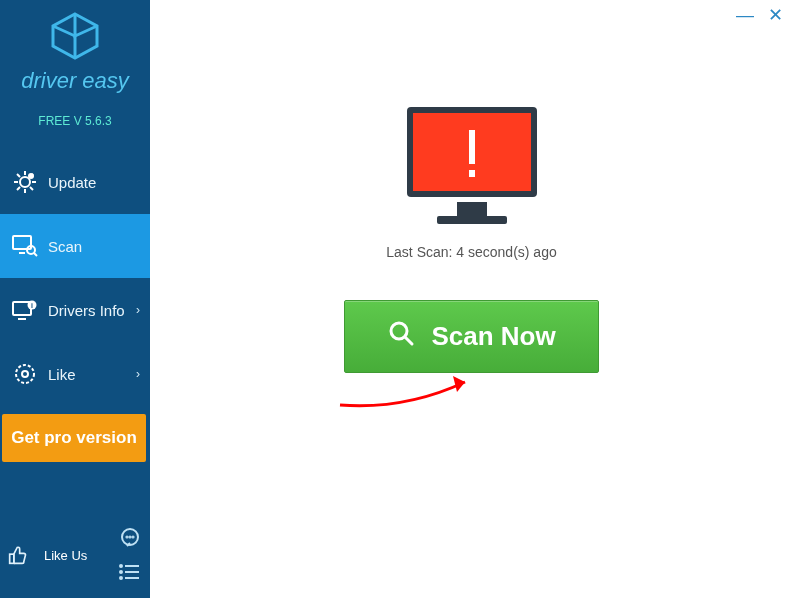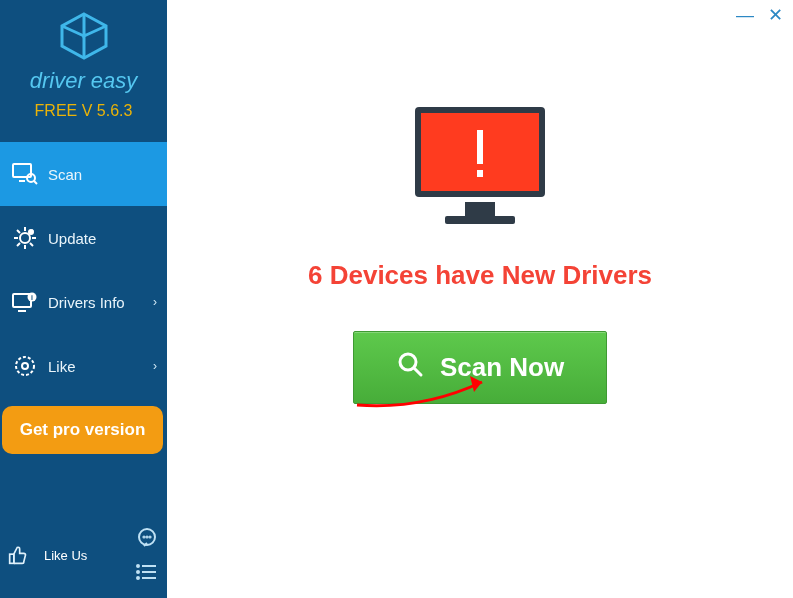--- a/index.html
+++ b/index.html
@@ -10,41 +10,41 @@
     overflow: hidden;
     background: #fff;
     position: relative;
   }
   .app {
     display: flex;
     width: 100%;
     height: 100%;
   }
   .sidebar {
-    width: 167px;
+    width: 150px;
     background: #0e4f7f;
     display: flex;
     flex-direction: column;
     color: #fff;
     position: relative;
   }
   .logo-area {
     padding: 12px 0 6px 0;
     text-align: center;
   }
   .brand-name {
     color: #55c7f0;
     font-size: 22px;
     font-style: italic;
     margin-top: 4px;
   }
   .version {
-    color: #eab308;
-    font-size: 16px;
-    margin-top: 8px;
+    color: #5eead4;
+    font-size: 12px;
+    margin-top: 20px;
   }
   .nav {
     margin-top: 16px;
   }
   .nav-item {
     height: 64px;
     display: flex;
     align-items: center;
     padding: 0 12px;
     color: #eaf5fb;
@@ -70,21 +70,21 @@
     font-size: 12px;
   }
   .pro-btn {
     margin: 8px 4px 0 2px;
     background: #f39c12;
     color: #fff;
     font-weight: bold;
     font-size: 17px;
     text-align: center;
     padding: 14px 4px;
-    border-radius: 10px;
+    border-radius: 2px;
     cursor: pointer;
   }
   .sidebar-bottom {
     margin-top: auto;
     padding: 10px 8px 14px 8px;
   }
   .bottom-row {
     display: flex;
     align-items: center;
     justify-content: space-between;
@@ -176,32 +176,20 @@
         <polygon points="28,2 50,14 50,34 28,46 6,34 6,14" fill="none" stroke="#3fb7ea" stroke-width="3"></polygon>
         <polyline points="28,2 28,24 50,14" fill="none" stroke="#3fb7ea" stroke-width="3"></polyline>
         <polyline points="28,24 6,14" fill="none" stroke="#3fb7ea" stroke-width="3"></polyline>
         <line x1="28" y1="24" x2="28" y2="46" stroke="#3fb7ea" stroke-width="3"></line>
       </svg>
       <div class="brand-name">driver easy</div>
       <div class="version">FREE V 5.6.3</div>
     </div>
 
     <div class="nav">
-
-      <div class="nav-item active">
-        <span class="nav-icon">
-          <svg width="26" height="22" viewBox="0 0 26 22">
-            <rect x="1" y="1" width="18" height="13" rx="1" fill="none" stroke="#fff" stroke-width="2"></rect>
-            <line x1="7" y1="18" x2="13" y2="18" stroke="#fff" stroke-width="2"></line>
-            <circle cx="19" cy="15" r="4" fill="none" stroke="#fff" stroke-width="2"></circle>
-            <line x1="22" y1="18" x2="25" y2="21" stroke="#fff" stroke-width="2"></line>
-          </svg>
-        </span>
-        <span>Scan</span>
-      </div>
 
       <div class="nav-item">
         <span class="nav-icon">
           <svg width="24" height="24" viewBox="0 0 24 24">
             <circle cx="12" cy="12" r="5" fill="none" stroke="#fff" stroke-width="2"></circle>
             <g stroke="#fff" stroke-width="2">
               <line x1="12" y1="1" x2="12" y2="5"></line>
                 <line x1="12" y1="19" x2="12" y2="23"></line>
               <line x1="1" y1="12" x2="5" y2="12"></line>
                 <line x1="19" y1="12" x2="23" y2="12"></line>
@@ -209,20 +197,32 @@
                 <line x1="17" y1="17" x2="20" y2="20"></line>
               <line x1="4" y1="20" x2="7" y2="17"></line>
                 <line x1="17" y1="7" x2="20" y2="4"></line>
             </g>
             <circle cx="18" cy="6" r="3" fill="#fff"></circle>
           </svg>
         </span>
         <span>Update</span>
       </div>
 
+      <div class="nav-item active">
+        <span class="nav-icon">
+          <svg width="26" height="22" viewBox="0 0 26 22">
+            <rect x="1" y="1" width="18" height="13" rx="1" fill="none" stroke="#fff" stroke-width="2"></rect>
+            <line x1="7" y1="18" x2="13" y2="18" stroke="#fff" stroke-width="2"></line>
+            <circle cx="19" cy="15" r="4" fill="none" stroke="#fff" stroke-width="2"></circle>
+            <line x1="22" y1="18" x2="25" y2="21" stroke="#fff" stroke-width="2"></line>
+          </svg>
+        </span>
+        <span>Scan</span>
+      </div>
+
       <div class="nav-item">
         <span class="nav-icon">
           <svg width="26" height="22" viewBox="0 0 26 22">
             <rect x="1" y="3" width="18" height="13" rx="1" fill="none" stroke="#fff" stroke-width="2"></rect>
             <line x1="6" y1="20" x2="14" y2="20" stroke="#fff" stroke-width="2"></line>
             <circle cx="20" cy="6" r="4.5" fill="#fff"></circle>
             <text x="20" y="9" text-anchor="middle" font-size="7" fill="#0e4f7f" font-weight="bold">i</text>
           </svg>
         </span>
         <span>Drivers Info</span>
@@ -285,21 +285,21 @@
       <svg width="150" height="130" viewBox="0 0 150 130">
         <rect x="10" y="5" width="130" height="90" rx="4" fill="#2f3b47"></rect>
         <rect x="16" y="11" width="118" height="78" fill="#ff3b1f"></rect>
         <rect x="60" y="100" width="30" height="14" fill="#2f3b47"></rect>
         <rect x="40" y="114" width="70" height="8" rx="2" fill="#2f3b47"></rect>
         <rect x="72" y="28" width="6" height="34" fill="#fff"></rect>
         <rect x="72" y="68" width="6" height="7" fill="#fff"></rect>
       </svg>
     </div>
 
-    <div class="headline">6 Devices have New Drivers</div>
+    <div class="sub">Last Scan: 4 second(s) ago</div>
 
     <div class="scan-btn">
       <span class="mag">
         <svg width="28" height="28" viewBox="0 0 28 28">
           <circle cx="12" cy="12" r="8" fill="none" stroke="#fff" stroke-width="3"></circle>
           <line x1="18" y1="18" x2="25" y2="25" stroke="#fff" stroke-width="3" stroke-linecap="round"></line>
         </svg>
       </span>
       <span>Scan Now</span>
     </div>

